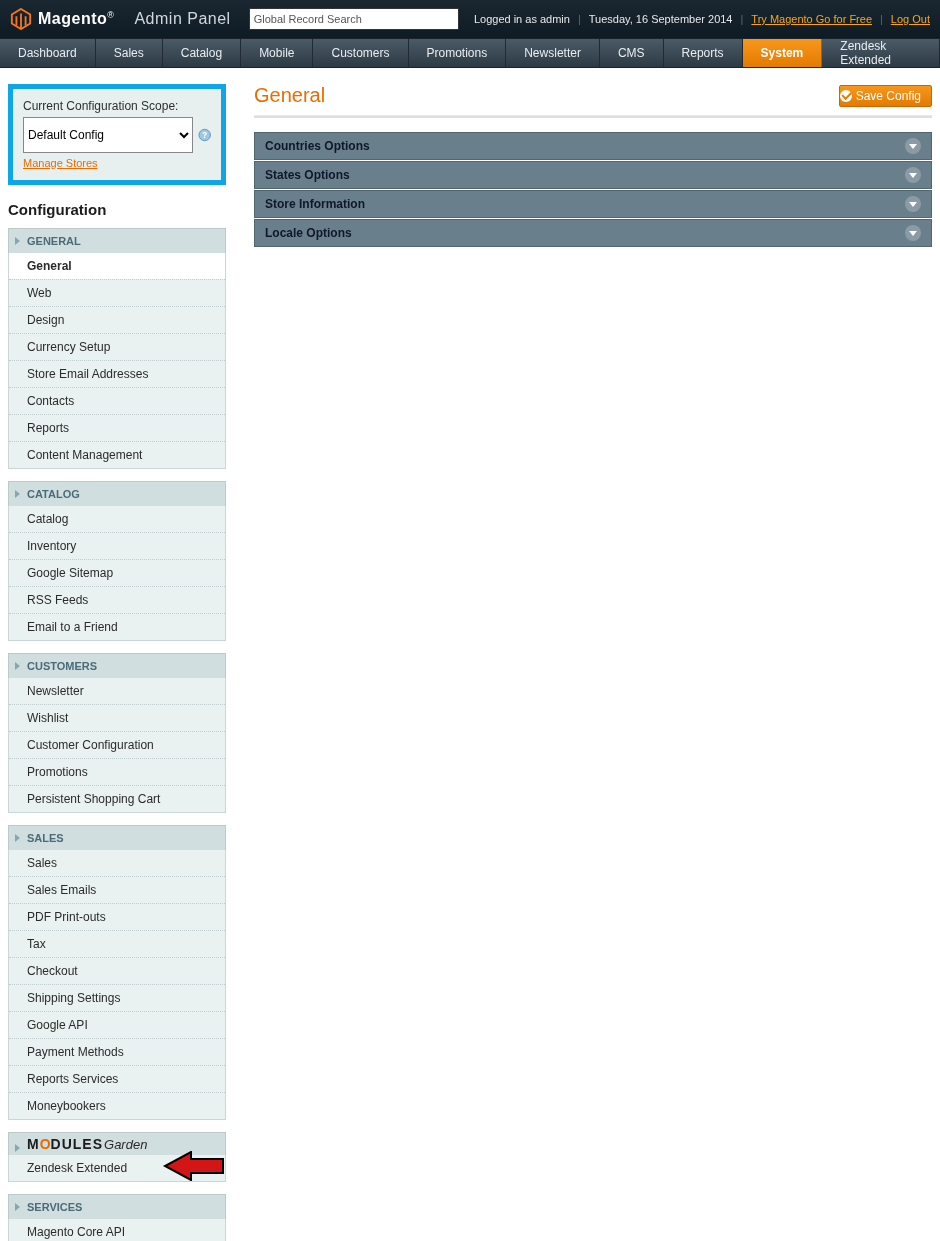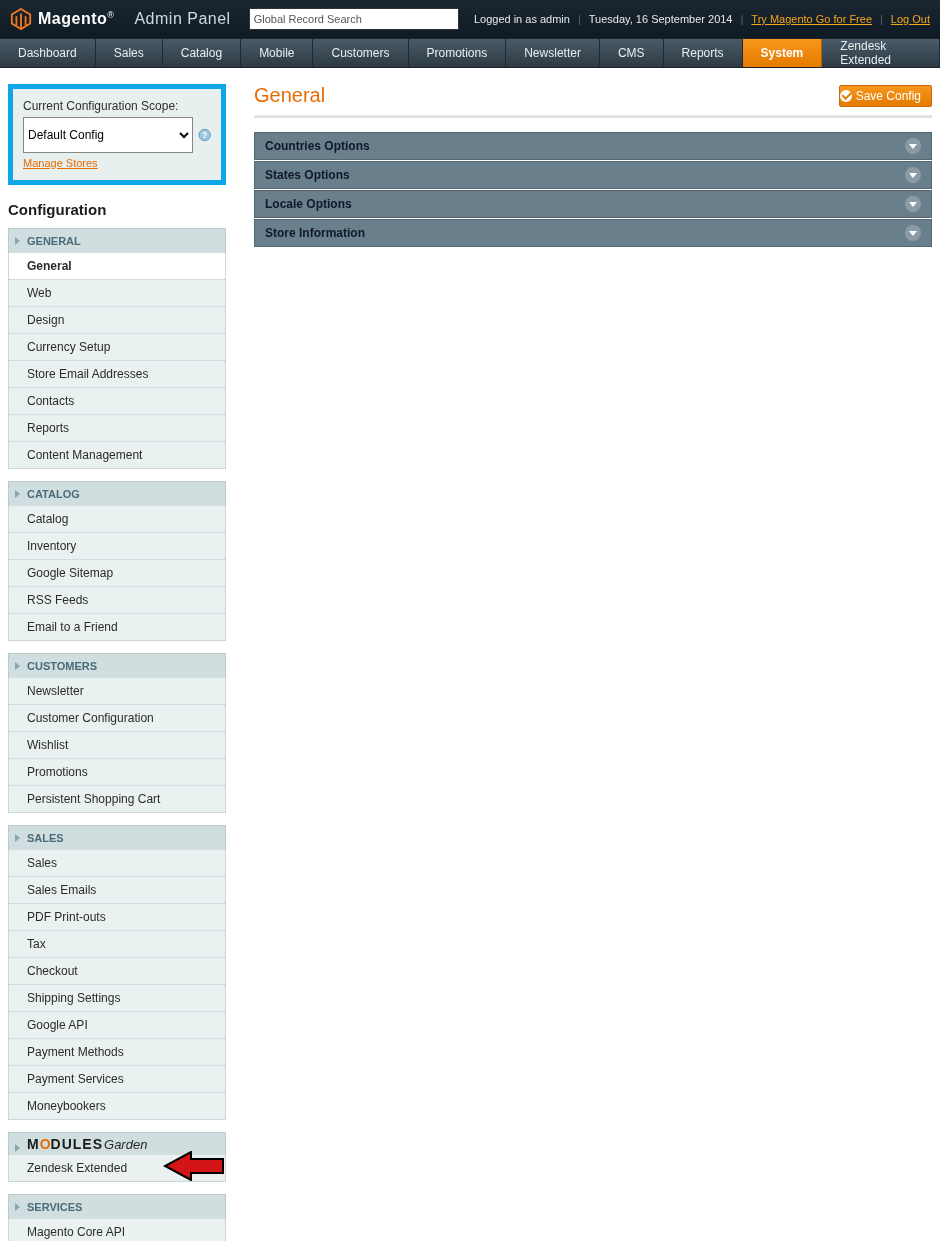--- a/index.html
+++ b/index.html
@@ -150,38 +150,38 @@
             <div class="group-item">Inventory</div>
             <div class="group-item">Google Sitemap</div>
             <div class="group-item">RSS Feeds</div>
             <div class="group-item">Email to a Friend</div>
           </div>
         </div>
         <div class="group">
           <div class="group-head"><span class="tri"></span><span>CUSTOMERS</span></div>
           <div class="group-list">
             <div class="group-item">Newsletter</div>
+            <div class="group-item">Wishlist</div>
             <div class="group-item">Customer Configuration</div>
-            <div class="group-item">Wishlist</div>
             <div class="group-item">Promotions</div>
             <div class="group-item">Persistent Shopping Cart</div>
           </div>
         </div>
         <div class="group">
           <div class="group-head"><span class="tri"></span><span>SALES</span></div>
           <div class="group-list">
             <div class="group-item">Sales</div>
             <div class="group-item">Sales Emails</div>
             <div class="group-item">PDF Print-outs</div>
             <div class="group-item">Tax</div>
             <div class="group-item">Checkout</div>
             <div class="group-item">Shipping Settings</div>
             <div class="group-item">Google API</div>
             <div class="group-item">Payment Methods</div>
-            <div class="group-item">Payment Services</div>
+            <div class="group-item">Reports Services</div>
             <div class="group-item">Moneybookers</div>
           </div>
         </div>
         <div class="group">
           <div class="group-head image-head">
             <span class="tri"></span>
             <span class="mg-logo">
               <span class="mod">M</span>
               <span class="o">O</span>
               <span class="mod">DULES</span>
@@ -215,22 +215,22 @@
     <div id="panels">
         <div class="panel">
           <span>Countries Options</span>
           <span class="collapse-icon"></span>
         </div>
         <div class="panel">
           <span>States Options</span>
           <span class="collapse-icon"></span>
         </div>
         <div class="panel">
+          <span>Store Information</span>
+          <span class="collapse-icon"></span>
+        </div>
+        <div class="panel">
           <span>Locale Options</span>
           <span class="collapse-icon"></span>
         </div>
-        <div class="panel">
-          <span>Store Information</span>
-          <span class="collapse-icon"></span>
-        </div>
       </div>
   </div>
 </div>
 
 </body></html>

